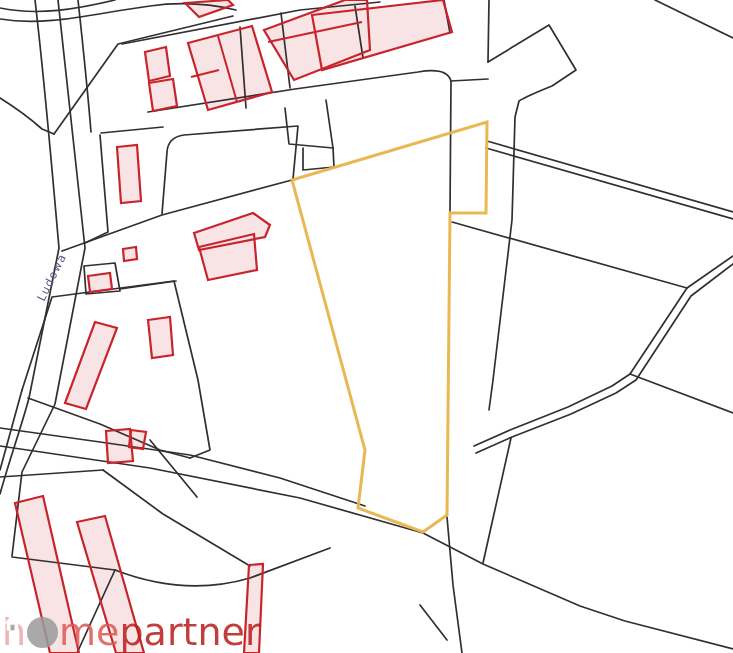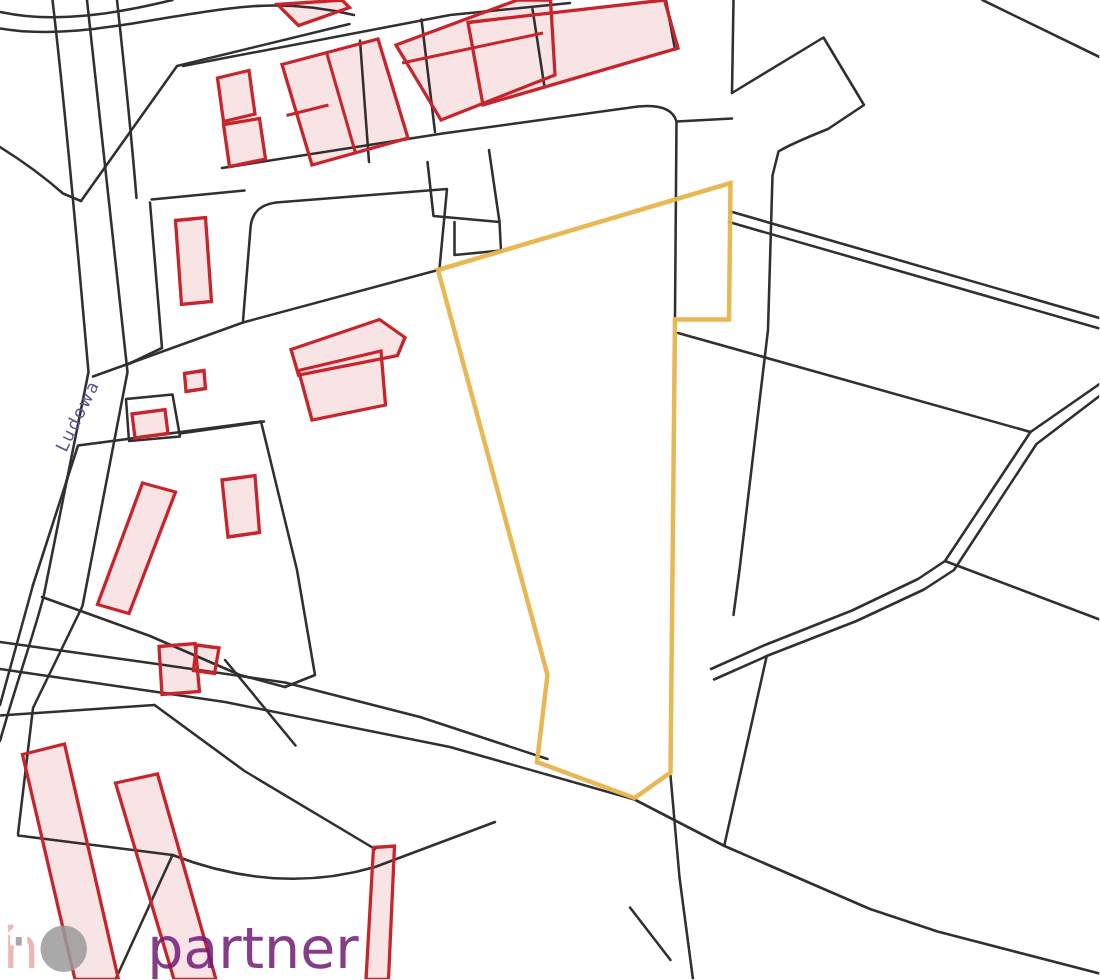--- a/index.html
+++ b/index.html
@@ -20,21 +20,21 @@
     font-size:38px;
     font-weight:500;
     letter-spacing:0px;
     opacity:0.85;
     user-select:none;
     line-height:1;
     font-family:"DejaVu Sans", sans-serif;
   }
   .wm-h{color:#ECA9A6;}
   .wm-me{color:#DE5853;}
-  .wm-partner{color:#701a75;margin-left:39px;}
+  .wm-partner{color:#b91c1c;}
   .wm-house{
     width:31px;height:31px;border-radius:50%;
     background:#9B9B9B;
     display:inline-flex;align-items:center;justify-content:center;
     margin:0 1px 0 1px;
   }
 </style>
 </head>
 <body>
 
@@ -129,15 +129,16 @@
     </svg>
 
   <div class="watermark">
     <span class="wm-h">h</span>
     <span class="wm-house">
       <svg width="21" height="21" viewBox="0 0 24 24">
         <path d="M12 3.5 L22 13 L18.5 13 L18.5 21 L5.5 21 L5.5 13 L2 13 Z" fill="#ffffff"></path>
         <rect x="9.7" y="14.5" width="4.6" height="6.5" fill="#9B9B9B"></rect>
       </svg>
     </span>
+    <span class="wm-me">me</span>
     <span class="wm-partner">partner</span>
   </div>
 </div>
 
 </body></html>

